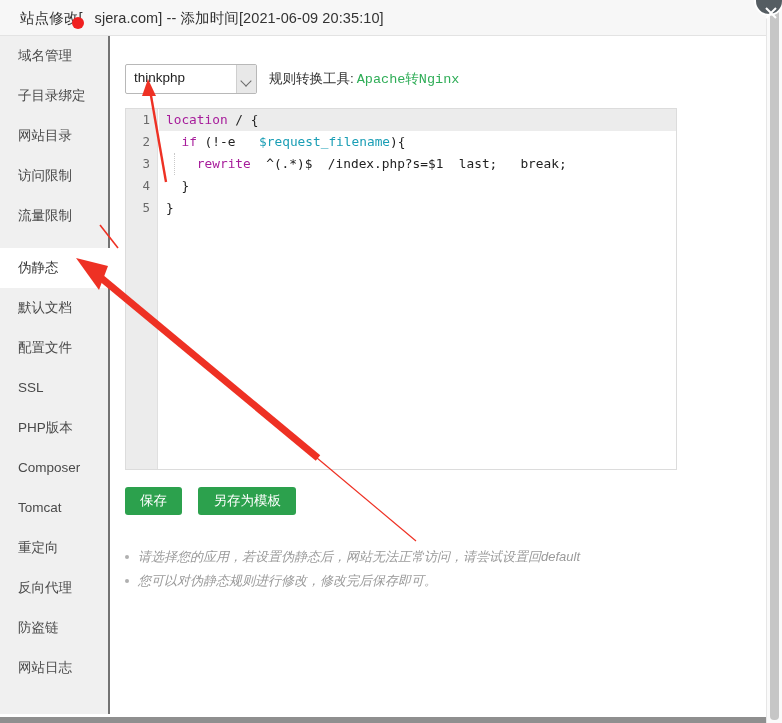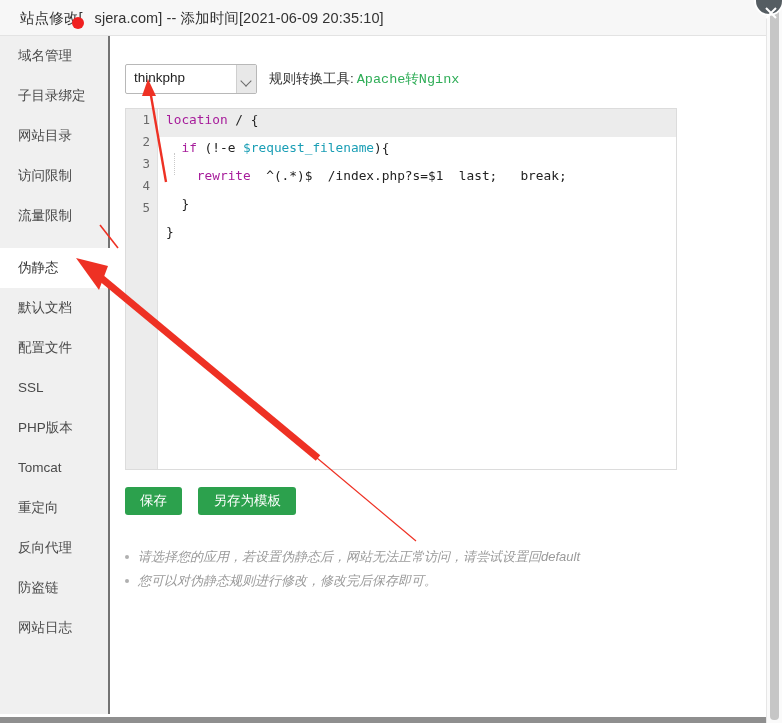--- a/index.html
+++ b/index.html
@@ -152,31 +152,31 @@
     font-family: "DejaVu Sans Mono", monospace;
     font-size: 12.5px;
     color: #6a6a6a;
   }
   .code-area {
     position: absolute;
     left: 33px; top: 0;
     right: 0; height: 362px;
   }
   .code-line {
-    height: 28px;
+    height: 22px;
     line-height: 22px;
     padding-left: 7px;
     font-family: "DejaVu Sans Mono", monospace;
     font-size: 12.8px;
     color: #222;
     white-space: pre;
   }
   .code-line.cur { background: #ececec; }
   .kw  { color: #a71d9b; }
-  .var { color: #1a9eb5; }
+  .var { color: #1a9eb5; margin-left: 16px; }
   .indent-guide {
     position: absolute;
     left: 48px; top: 44px;
     width: 1px; height: 22px;
     border-left: 1px dotted #c9c9c9;
   }
 
   
   .btnrow { position: absolute; left: 14px; top: 447px; }
   .btn {
@@ -268,20 +268,21 @@
       <div class="side-item"><span>域名管理</span></div>
       <div class="side-item"><span>子目录绑定</span></div>
       <div class="side-item"><span>网站目录</span></div>
       <div class="side-item"><span>访问限制</span></div>
       <div class="side-item"><span>流量限制</span></div>
       <div class="side-item active"><span>伪静态</span></div>
       <div class="side-item"><span>默认文档</span></div>
       <div class="side-item"><span>配置文件</span></div>
       <div class="side-item"><span>SSL</span></div>
       <div class="side-item"><span>PHP版本</span></div>
+      <div class="side-item"><span>Composer</span></div>
       <div class="side-item"><span>Tomcat</span></div>
       <div class="side-item"><span>重定向</span></div>
       <div class="side-item"><span>反向代理</span></div>
       <div class="side-item"><span>防盗链</span></div>
       <div class="side-item"><span>网站日志</span></div>
     </div>
 
   <div class="content">
 
     <div class="toolrow">

